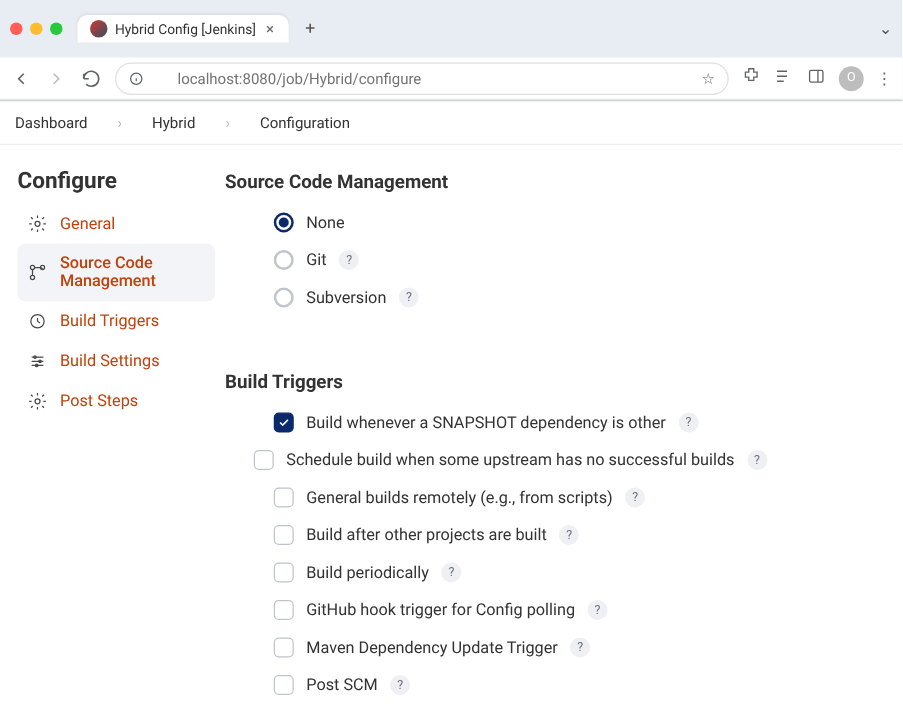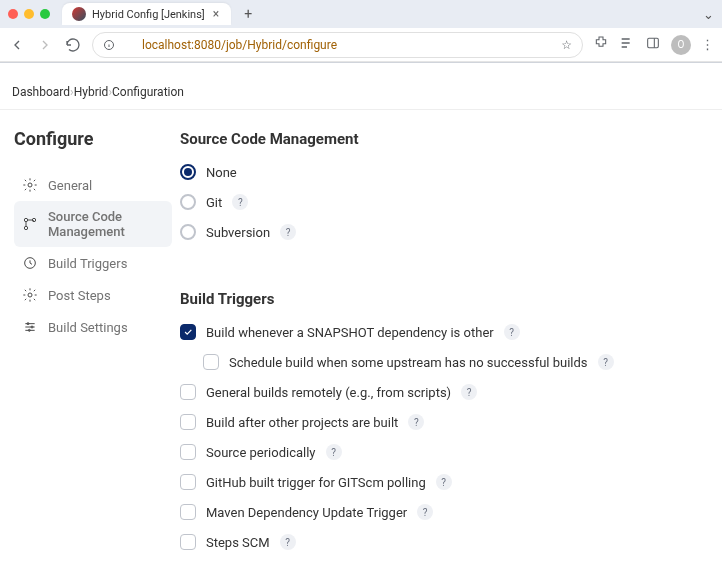--- a/index.html
+++ b/index.html
@@ -1,48 +1,48 @@
 <!DOCTYPE html>
 <html><head>
 <meta charset="utf-8">
 <style>
 * { box-sizing: border-box; margin: 0; padding: 0; }
 body { font-family: -apple-system, BlinkMacSystemFont, "Segoe UI", Roboto, sans-serif; font-size: 13px; color: #333; background: #fff; width: 722px; }
 .browser-chrome { background: #e8ecf3; border-bottom: 1px solid #d0d4db; }
-.tab-bar { display: flex; align-items: center; height: 28px; padding-left: 8px; }
+.tab-bar { display: flex; align-items: center; height: 46px; padding-left: 8px; }
 .traffic { display: flex; gap: 6px; align-items: center; margin-right: 12px; }
 .dot { width: 10px; height: 10px; border-radius: 50%; }
 .dot.red { background: #ff5f56; }
 .dot.yellow { background: #ffbd2e; }
 .dot.green { background: #27c93f; }
 .tab { background: #fff; border-radius: 8px 8px 0 0; display: flex; align-items: center; padding: 4px 10px; gap: 6px; font-size: 11px; box-shadow: 0 -1px 2px rgba(0,0,0,.05); }
 .tab .favicon { width: 14px; height: 14px; border-radius: 50%; background: linear-gradient(135deg,#d33833,#335061); }
 .tab .close { color: #666; font-size: 12px; padding: 0 2px; cursor: pointer; }
 .newtab { width: 22px; height: 22px; display: flex; align-items: center; justify-content: center; color: #555; font-size: 14px; margin-left: 6px; cursor: pointer; border-radius: 4px; }
 .chev { margin-left: auto; margin-right: 8px; color: #555; cursor: pointer; }
 .addr-bar { display: flex; align-items: center; height: 34px; padding: 0 8px; gap: 10px; background: #fff; border-bottom: 1px solid #e5e5e5; }
 .nav-ico { width: 18px; color: #5f6368; cursor: pointer; display: flex; align-items: center; justify-content: center; }
 .nav-ico.disabled { color: #bdbdbd; cursor: default; }
 .addr-input { flex: 1; height: 26px; border: 1px solid #e0e0e0; border-radius: 14px; display: flex; align-items: center; padding: 0 10px; gap: 8px; font-size: 12px; color: #5f6368; }
-.addr-input .url { color: #a16207; padding-left: 19px; }
+.addr-input .url { color: #737373; padding-left: 19px; }
 .right-icons { display: flex; align-items: center; gap: 10px; color: #5f6368; }
 .right-icons .circ { width: 20px; height: 20px; border-radius: 50%; background: #bdbdbd; display: flex; align-items: center; justify-content: center; font-size: 10px; color: #fff; }
-.breadcrumbs { display: flex; align-items: center; gap: 0; padding: 10px 12px; font-size: 12px; color: #555; border-bottom: 1px solid #eee; margin-top: 12px; }
+.breadcrumbs { display: flex; align-items: center; gap: 24px; padding: 10px 12px; font-size: 12px; color: #555; border-bottom: 1px solid #eee; }
 .breadcrumbs .sep { color: #bbb; }
 .breadcrumbs a { color: #333; text-decoration: none; cursor: pointer; }
 .page-body { display: flex; }
 .sidebar { width: 180px; padding: 18px 8px 0 14px; }
-.page-title { font-size: 18px; font-weight: 700; margin-bottom: 20px; }
-.side-item { display: flex; align-items: center; gap: 10px; padding: 8px 8px; border-radius: 6px; cursor: pointer; font-size: 13px; color: #737373; }
+.page-title { font-size: 18px; font-weight: 700; margin-bottom: 8px; }
+.side-item { display: flex; align-items: center; gap: 10px; padding: 8px 8px; border-radius: 6px; cursor: pointer; font-size: 13px; color: #c2410c; }
 .side-item.active { background: #f2f4f7; font-weight: 500; }
 .side-ico { width: 16px; height: 16px; display: flex; align-items: center; justify-content: center; }
 .side-ico svg { width: 16px; height: 16px; stroke: #4a4a4a; fill: none; stroke-width: 1.5; }
 .content { flex: 1; padding: 12px 20px 10px 0; }
 .section-title { font-size: 15px; font-weight: 700; margin: 8px 0 16px; }
-.radio-row, .check-row { display: flex; align-items: center; gap: 10px; margin-bottom: 14px; font-size: 13px; }
+.radio-row, .check-row { display: flex; align-items: center; gap: 10px; margin-bottom: 14px; font-size: 13px; margin-left: 39px; }
 .radio { width: 16px; height: 16px; border-radius: 50%; border: 2px solid #c0c4cc; display: inline-block; position: relative; cursor: pointer; }
 .radio.checked { border-color: #0b2a6b; }
 .radio.checked::after { content: ""; width: 8px; height: 8px; background: #0b2a6b; border-radius: 50%; position: absolute; top: 2px; left: 2px; }
 .chk { width: 16px; height: 16px; border-radius: 4px; border: 1.5px solid #c0c4cc; display: inline-flex; align-items: center; justify-content: center; cursor: pointer; background: #fff; }
 .chk.checked { background: #0b2a6b; border-color: #0b2a6b; }
 .chk.checked svg { width: 10px; height: 10px; stroke: #fff; stroke-width: 3; fill: none; }
 .help { width: 16px; height: 16px; border-radius: 50%; background: #eef0f4; color: #6b7280; font-size: 10px; display: inline-flex; align-items: center; justify-content: center; cursor: pointer; }
 .indent { margin-left: 23px; }
 .sec-gap { height: 28px; }
 </style>
@@ -143,37 +143,37 @@
           <svg viewBox="0 0 24 24">
             <circle cx="12" cy="12" r="8"></circle>
             <path d="M12 8v4l3 2"></path>
           </svg>
         </span>
       <span>Build Triggers</span>
     </div>
     <div class="side-item">
       <span class="side-ico">
           <svg viewBox="0 0 24 24">
-            <circle cx="12" cy="12" r="3"></circle>
-            <path d="M12 2v3M12 19v3M4.2 4.2l2.1 2.1M17.7 17.7l2.1 2.1M2 12h3M19 12h3M4.2 19.8l2.1-2.1M17.7 6.3l2.1-2.1"></path>
-          </svg>
-        </span>
-      <span>Post Steps</span>
-    </div>
-    <div class="side-item">
-      <span class="side-ico">
-          <svg viewBox="0 0 24 24">
             <path d="M5 7h14M5 12h14M5 17h14"></path>
             <circle cx="9" cy="7" r="1.5"></circle>
             <circle cx="15" cy="12" r="1.5"></circle>
             <circle cx="11" cy="17" r="1.5"></circle>
           </svg>
         </span>
       <span>Build Settings</span>
     </div>
+    <div class="side-item">
+      <span class="side-ico">
+          <svg viewBox="0 0 24 24">
+            <circle cx="12" cy="12" r="3"></circle>
+            <path d="M12 2v3M12 19v3M4.2 4.2l2.1 2.1M17.7 17.7l2.1 2.1M2 12h3M19 12h3M4.2 19.8l2.1-2.1M17.7 6.3l2.1-2.1"></path>
+          </svg>
+        </span>
+      <span>Post Steps</span>
+    </div>
   </aside>
 
   <main class="content">
 
     <div class="section-title">Source Code Management</div>
     <div class="radio-row">
       <span class="radio checked"></span>
       <span>None</span>
     </div>
     <div class="radio-row">
@@ -210,35 +210,35 @@
       <span>General builds remotely (e.g., from scripts)</span>
       <span class="help">?</span>
     </div>
     <div class="check-row">
       <span class="chk"></span>
       <span>Build after other projects are built</span>
       <span class="help">?</span>
     </div>
     <div class="check-row">
       <span class="chk"></span>
-      <span>Source periodically</span>
-      <span class="help">?</span>
-    </div>
-    <div class="check-row">
-      <span class="chk"></span>
-      <span>GitHub built trigger for GITScm polling</span>
+      <span>Build periodically</span>
+      <span class="help">?</span>
+    </div>
+    <div class="check-row">
+      <span class="chk"></span>
+      <span>GitHub hook trigger for Config polling</span>
       <span class="help">?</span>
     </div>
     <div class="check-row">
       <span class="chk"></span>
       <span>Maven Dependency Update Trigger</span>
       <span class="help">?</span>
     </div>
     <div class="check-row">
       <span class="chk"></span>
-      <span>Steps SCM</span>
+      <span>Post SCM</span>
       <span class="help">?</span>
     </div>
 
     <div class="sec-gap"></div>
 
   </main>
 </div>
 
 </body></html>

